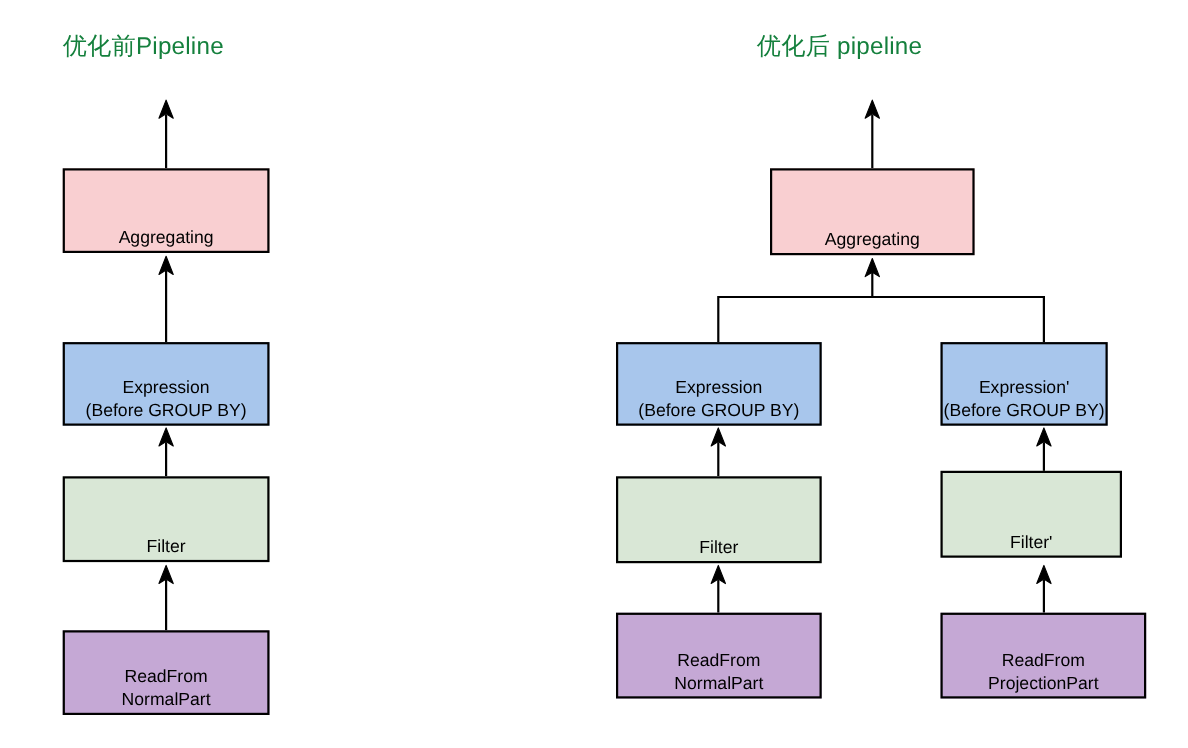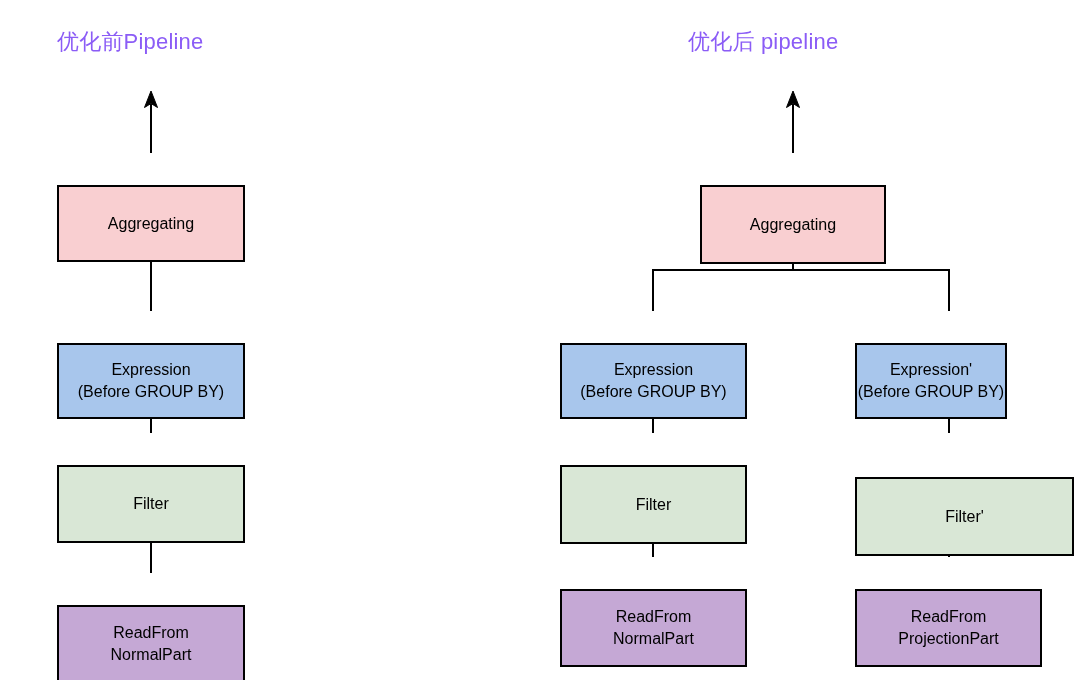--- a/index.html
+++ b/index.html
@@ -28,33 +28,32 @@
   }
   .edges polygon {
     fill: #000000;
     stroke: #000000;
     stroke-width: 1;
     stroke-linejoin: round;
   }
   .diagram-title {
     position: absolute;
     font-size: 22px;
-    color: #8b5cf6;
+    color: #15803d;
     white-space: nowrap;
     letter-spacing: 0.2px;
   }
   .node {
     position: absolute;
     box-sizing: border-box;
     border: 2px solid #000000;
     display: flex;
-    align-items: center;
+    align-items: flex-end;
     justify-content: center;
     text-align: center;
-    margin-top: 32px;
   }
   .node-label {
     font-size: 16px;
     line-height: 1.35;
     color: #000000;
     white-space: pre-line;
   }
 </style>
 </head>
 <body>
@@ -136,21 +135,21 @@
 (Before GROUP BY)</span>
   </div>
   <div class="node" style="left: 855px; top: 311px; width: 152px; height: 76px; background-color: rgb(168, 198, 236);">
     <span class="node-label">Expression'
 (Before GROUP BY)</span>
   </div>
 
   <div class="node" style="left: 560px; top: 433px; width: 187px; height: 79px; background-color: rgb(217, 231, 214);">
     <span class="node-label">Filter</span>
   </div>
-  <div class="node" style="left: 855px; top: 445px; width: 219px; height: 79px; background-color: rgb(217, 231, 214);">
+  <div class="node" style="left: 855px; top: 428px; width: 165px; height: 79px; background-color: rgb(217, 231, 214);">
     <span class="node-label">Filter'</span>
   </div>
 
   <div class="node" style="left: 560px; top: 557px; width: 187px; height: 78px; background-color: rgb(197, 168, 213);">
     <span class="node-label">ReadFrom
 NormalPart</span>
   </div>
   <div class="node" style="left: 855px; top: 557px; width: 187px; height: 78px; background-color: rgb(197, 168, 213);">
     <span class="node-label">ReadFrom
 ProjectionPart</span>

